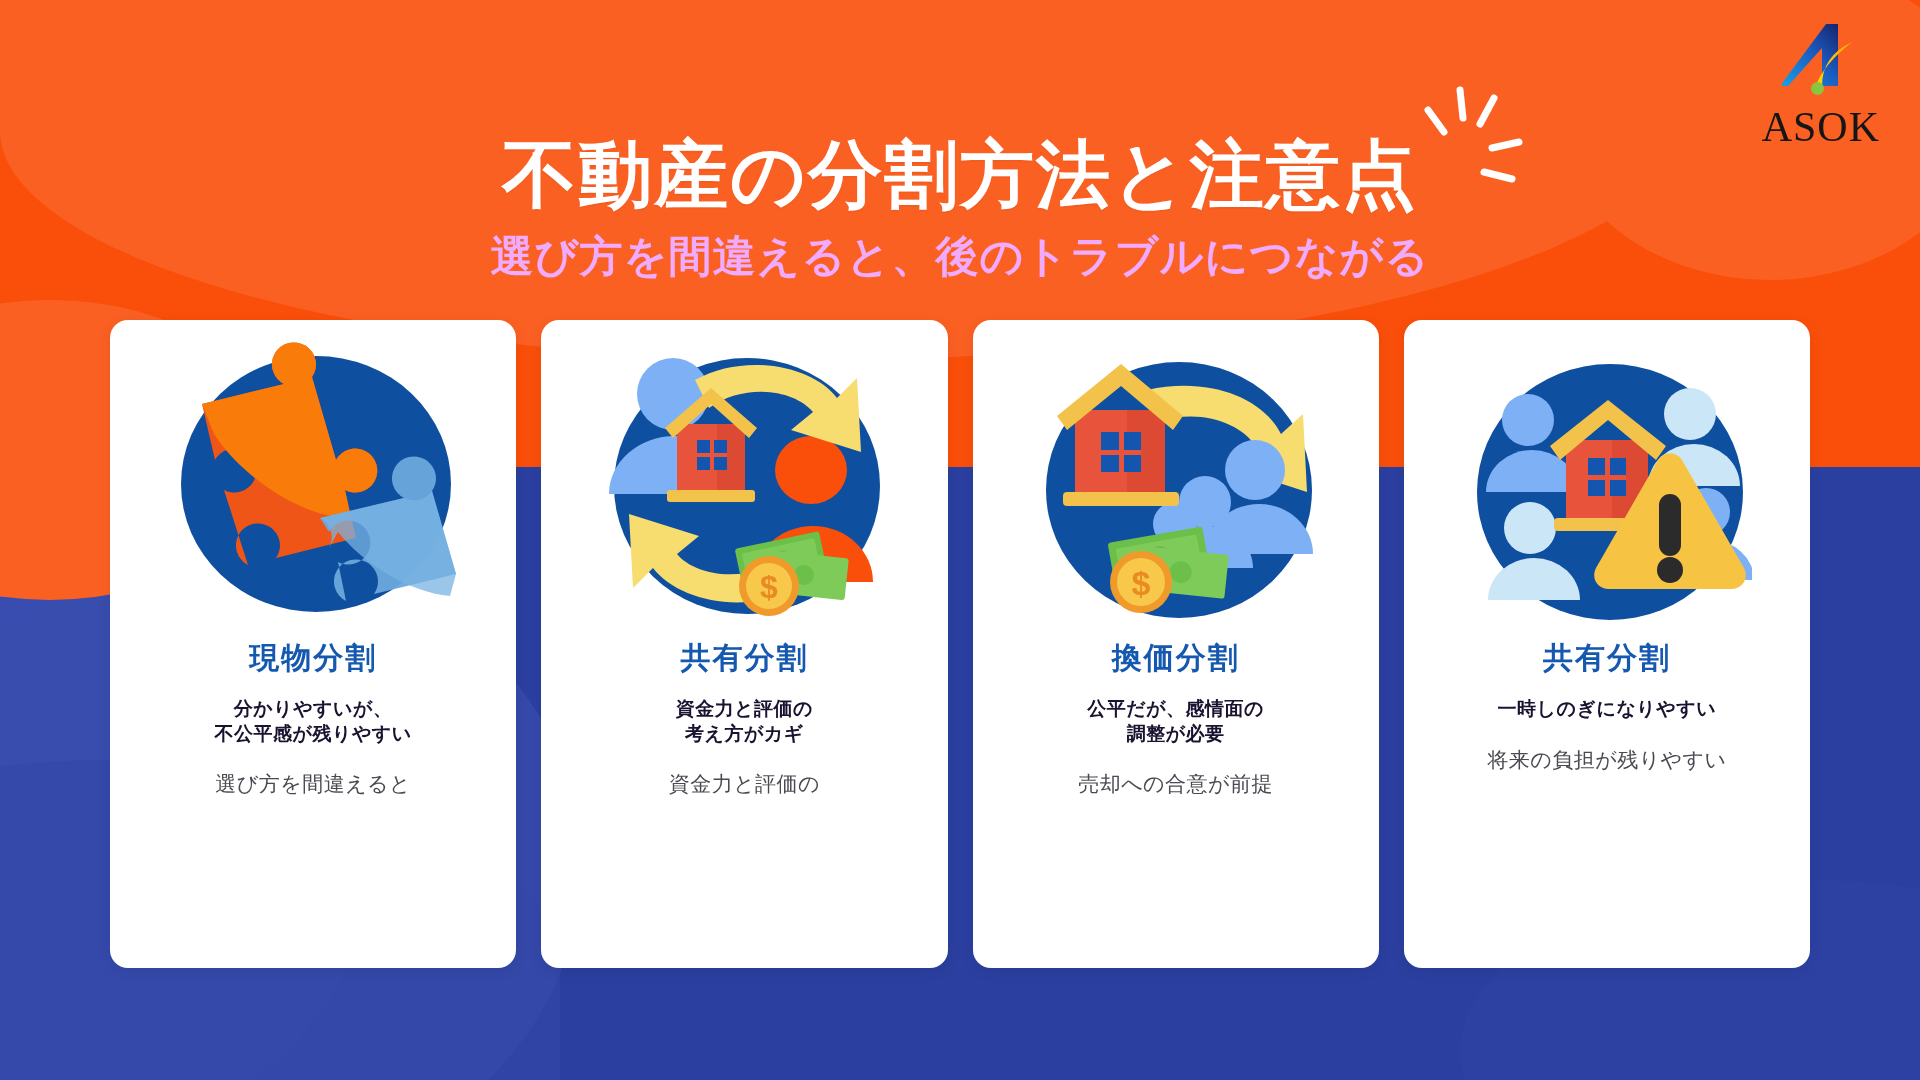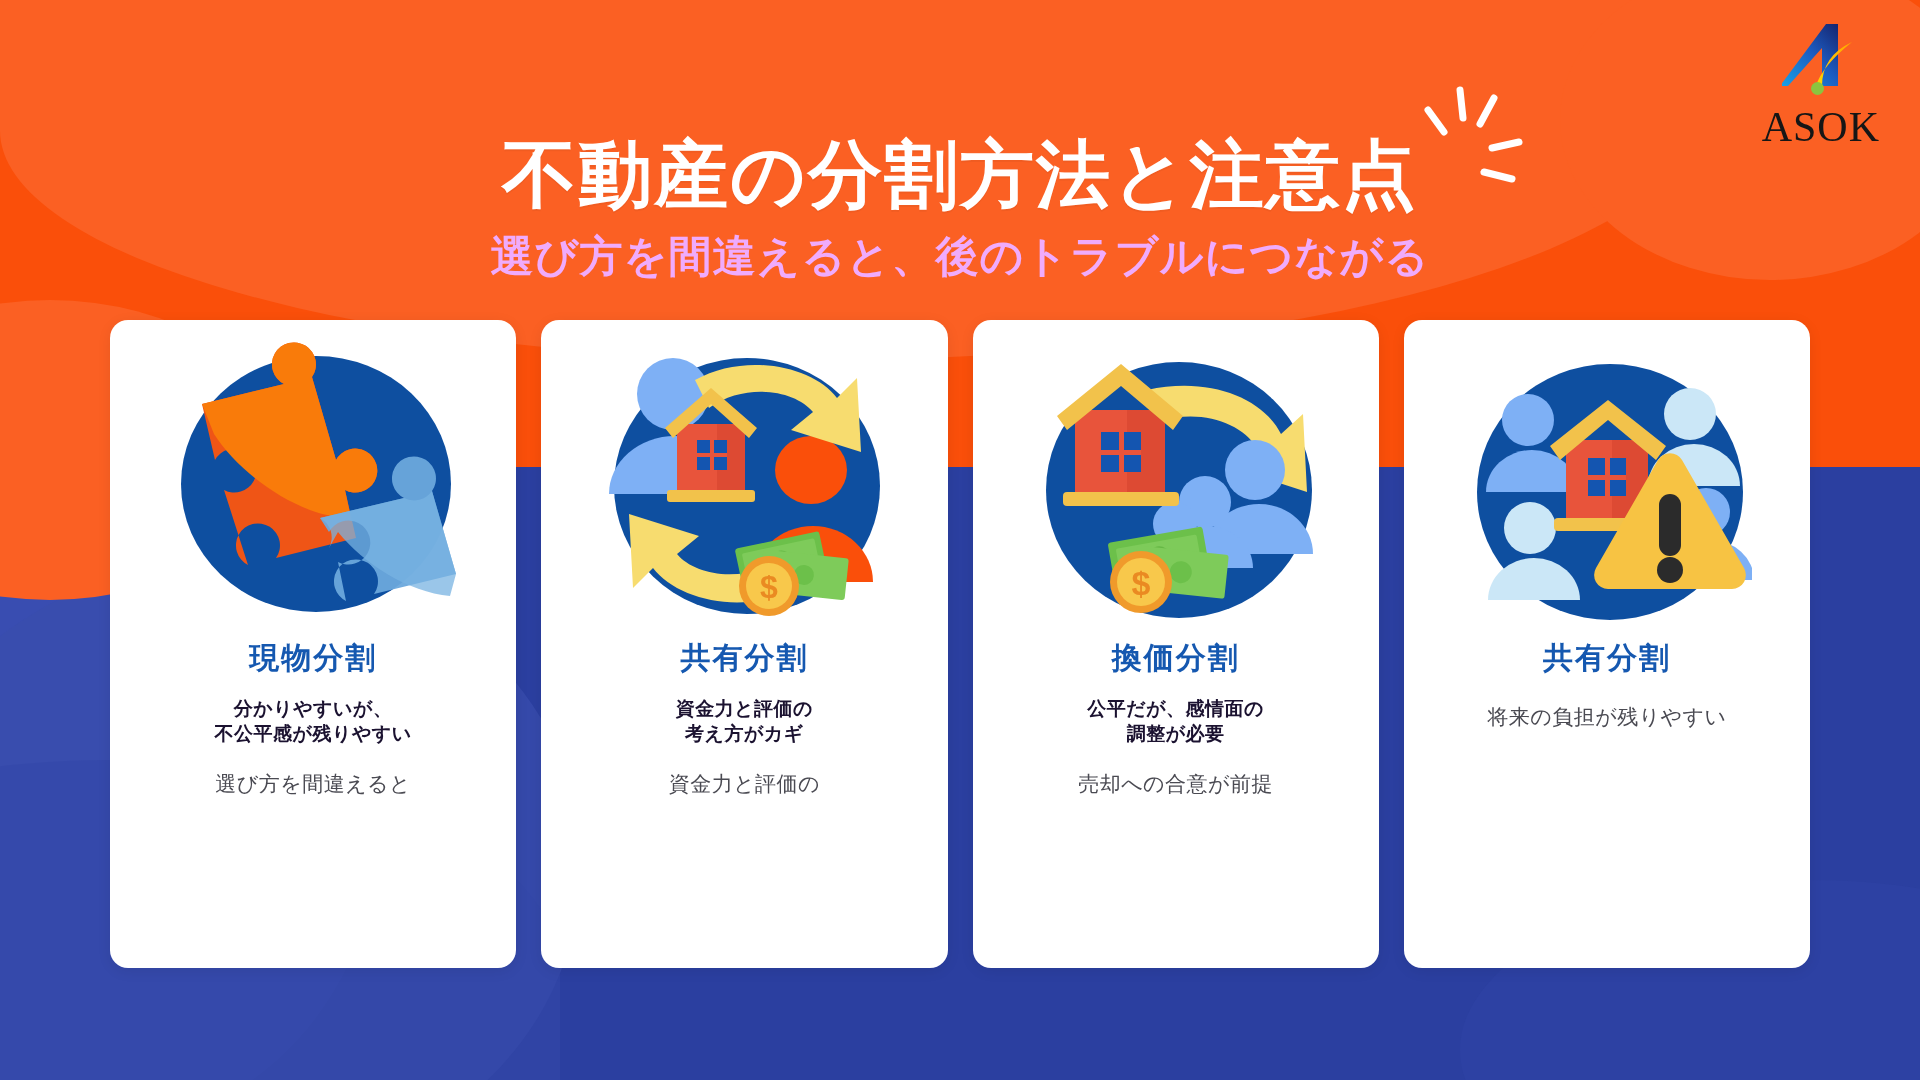--- a/index.html
+++ b/index.html
@@ -356,17 +356,20 @@
 
         <g>
           <path d="M196 118 a14 14 0 0 1 24 0 L282 226 a14 14 0 0 1 -12 21 L146 247
                    a14 14 0 0 1 -12 -21 Z" fill="#F7C343"></path>
           <rect x="197" y="152" width="22" height="62" rx="11" fill="#2B2B2B"></rect>
           <circle cx="208" cy="228" r="13" fill="#2B2B2B"></circle>
         </g>
       </svg>
     </span>
     <div class="card-title">共有分割</div>
+    <div class="card-lead">
+      <span>一時しのぎになりやすい</span>
+    </div>
     <div class="card-note">将来の負担が残りやすい</div>
     <div class="spacer"></div>
   </div>
 
 </div>
 
 </body></html>

